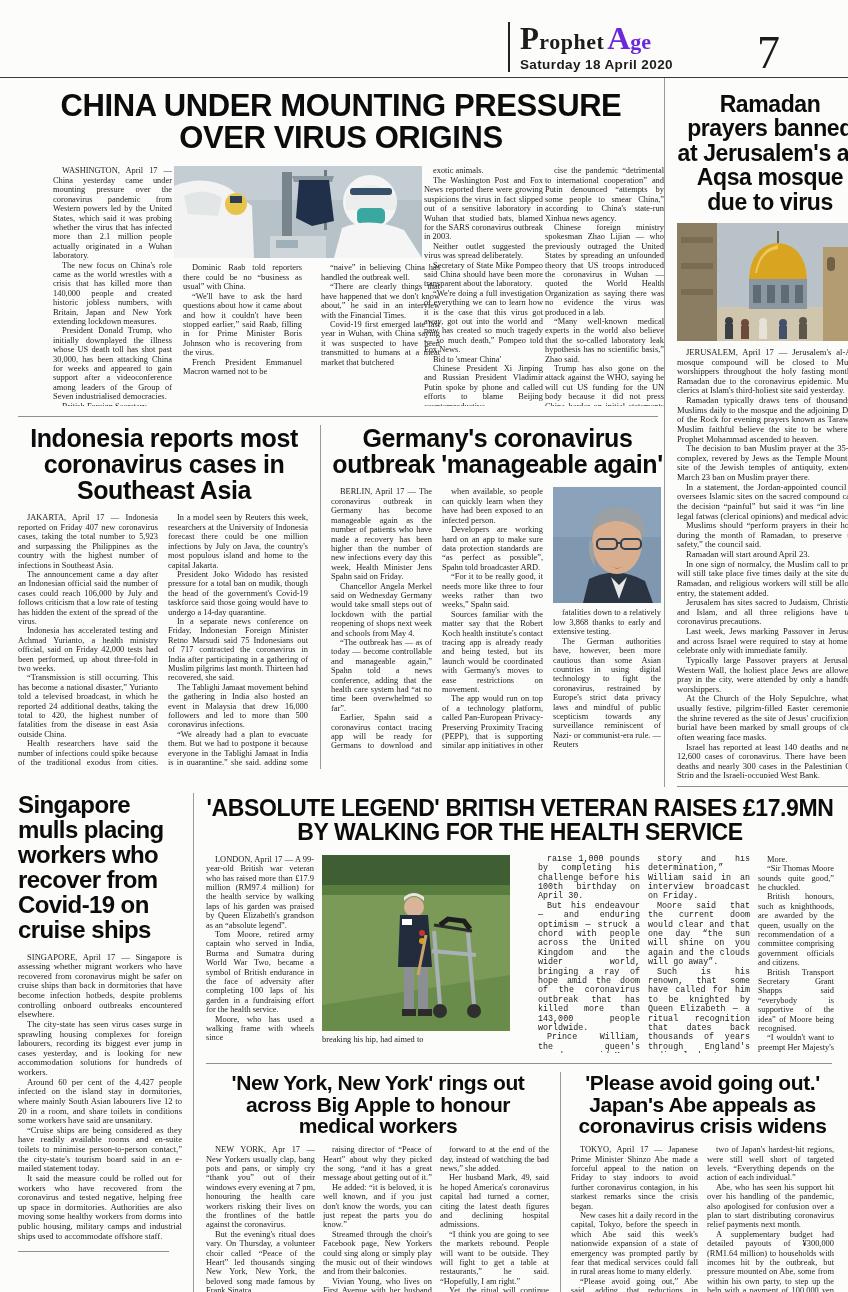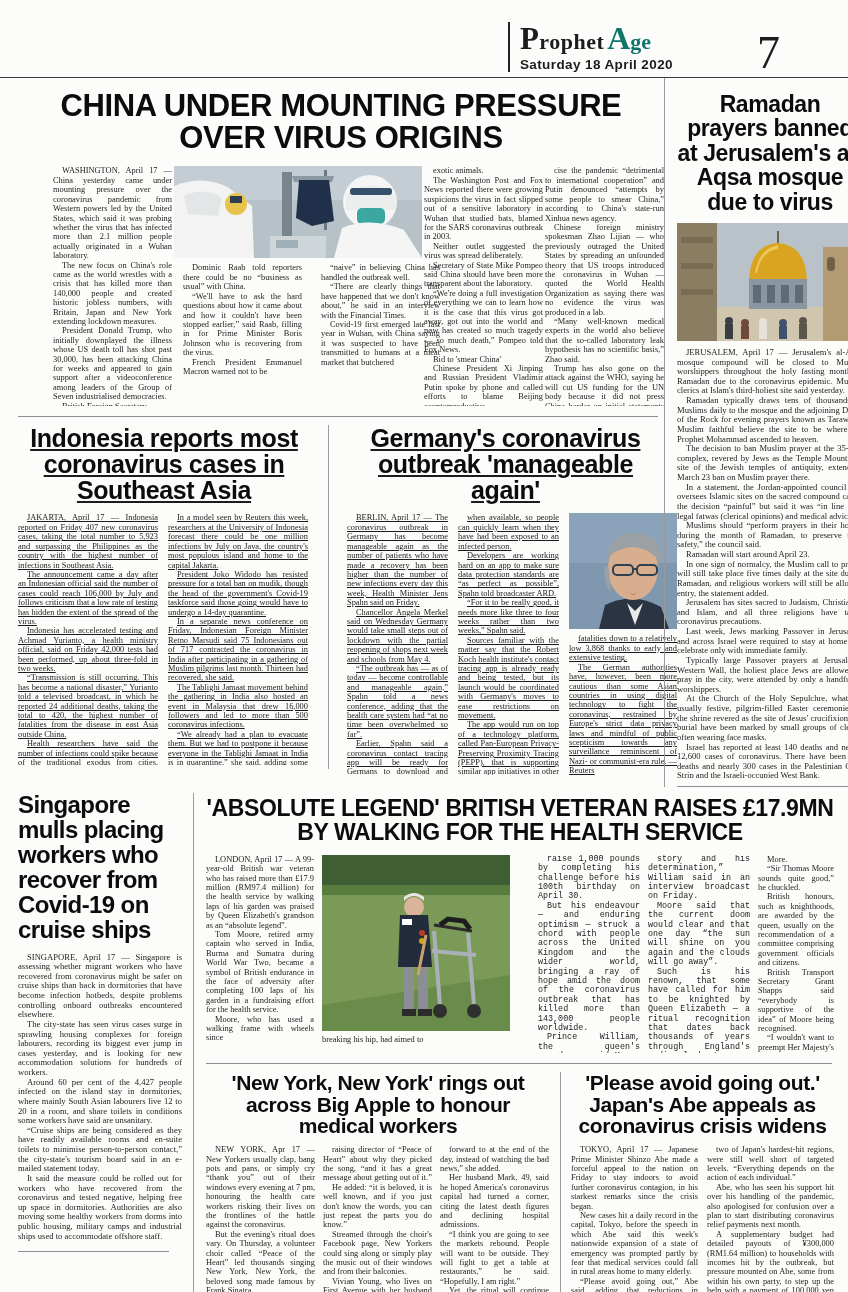--- a/index.html
+++ b/index.html
@@ -6,21 +6,21 @@
   .page{position:relative;width:848px;height:1292px;margin:0 auto;background:#fcfcfa;
         font-family:"Liberation Serif","DejaVu Serif",serif;color:#1c1c1c;overflow:hidden;}
   
   header{display:flex;align-items:flex-end;height:78px;border-bottom:1.5px solid #3a3a3a;
          padding:0 22px 5px 0;box-sizing:border-box;}
   .mast-space{flex:1;}
   .mast-block{border-left:2px solid #222;padding-left:10px;}
   .brand{line-height:1;white-space:nowrap;}
   .brand-k{display:inline-block;font-weight:700;font-size:22px;letter-spacing:.5px;}
   .brand-k::first-letter{font-size:31px;}
-  .brand-a{display:inline-block;font-weight:700;font-size:22px;color:#0f766e;margin-left:3px;}
+  .brand-a{display:inline-block;font-weight:700;font-size:22px;color:#6d28d9;margin-left:3px;}
   .brand-a::first-letter{font-size:32px;}
   .mast-date{font-family:"Liberation Sans","DejaVu Sans",sans-serif;font-weight:700;
              font-size:13.5px;letter-spacing:.4px;margin-top:3px;}
   .pagenum{font-size:46px;line-height:.85;margin:0 46px 0 84px;font-weight:400;}
   
   .hl{font-family:"Liberation Sans","DejaVu Sans",sans-serif;font-weight:800;color:#0c0c0c;
       letter-spacing:-.4px;line-height:1.04;text-align:center;margin:0;}
   .col{font-size:8.4px;line-height:1.12;text-align:justify;hyphens:auto;overflow:hidden;}
   .col p{margin:0;text-indent:9px;}
   .hrule{border-top:1px solid #8f8f8f;}
@@ -33,21 +33,21 @@
   .hl-china{font-size:31px;}
   .china-cols{display:flex;gap:2px;margin-top:12px;height:240px;justify-content:flex-end;}
   .w119{width:119px;flex:none;}
   .china-mid{width:248px;flex:none;display:flex;flex-direction:column;}
   .china-photo{height:92px;margin-bottom:5px;}
   .china-mid-cols{display:flex;gap:10px;flex:1;min-height:0;}
   .china-mid-cols .col{height:100%;margin-left:9px;}
   .china .col{height:240px;}
   .china-mid-cols .col{height:auto;}
   .top-left > .hrule{margin:10px 6px 0 0;}
-  .mid-row{display:flex;margin-top:8px;height:344px;gap:18px;text-decoration:underline;}
+  .mid-row{display:flex;margin-top:8px;height:344px;gap:10px;}
   .indonesia{width:292px;flex:none;}
   .hl-indonesia{font-size:25px;}
   .indo-cols{display:flex;gap:10px;margin-top:10px;height:252px;}
   .indo-cols .col{width:140px;}
   .germany{flex:1;min-width:0;}
   .hl-germany{font-size:25px;}
   .ger-cols{display:flex;gap:10px;margin-top:10px;height:262px;}
   .ger-cols .col{width:101px;flex:none;height:100%;}
   .ger-c3{width:108px;flex:none;display:flex;flex-direction:column;}
   .ger-photo{height:116px;margin-bottom:5px;}

